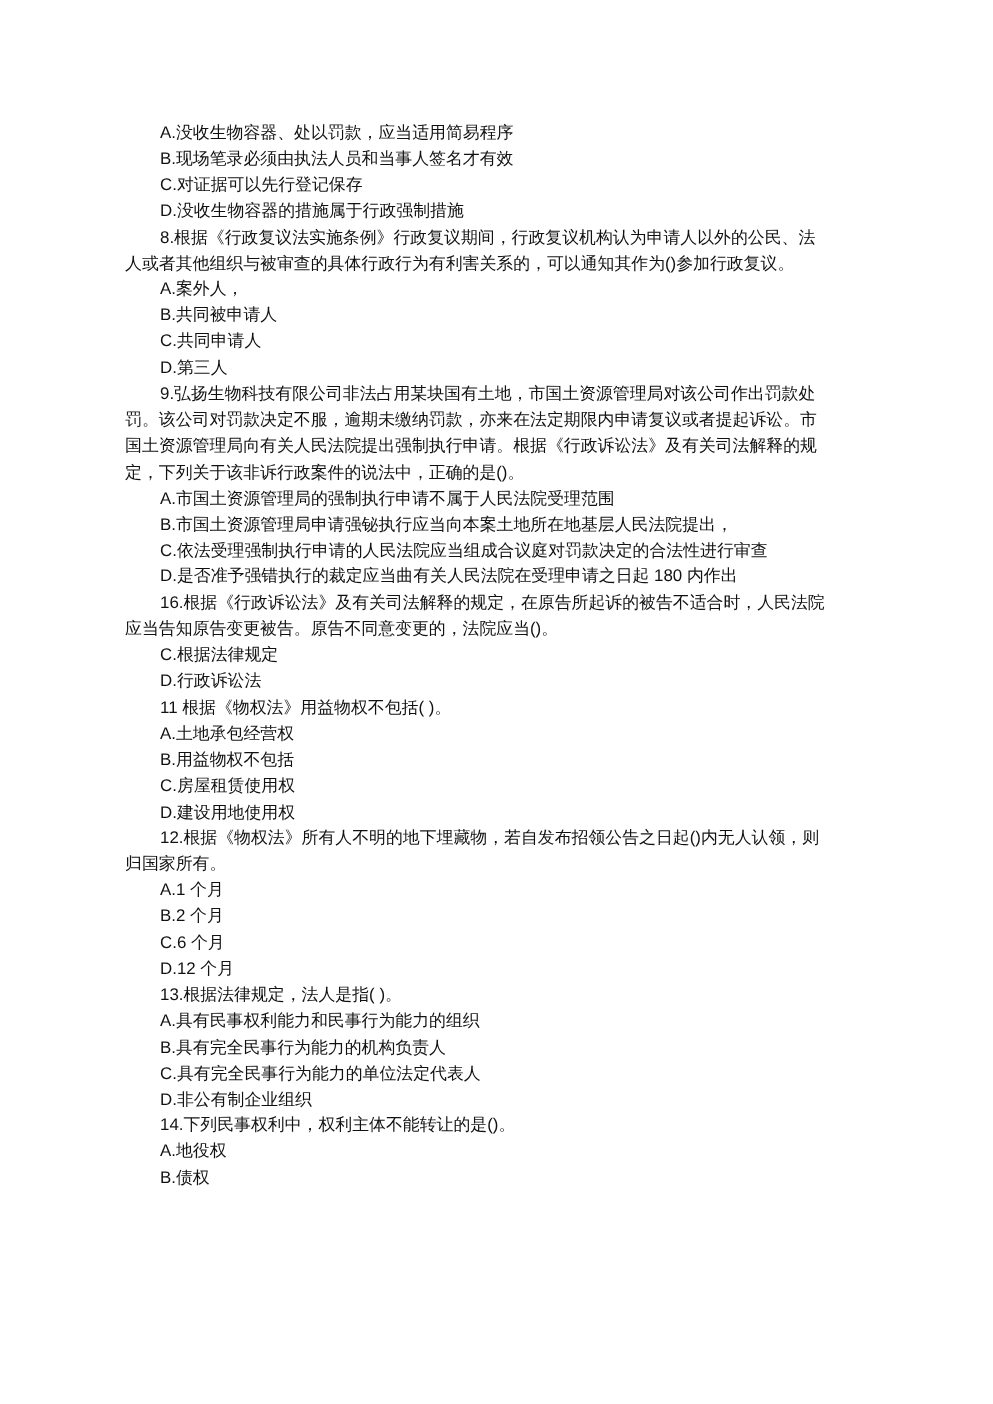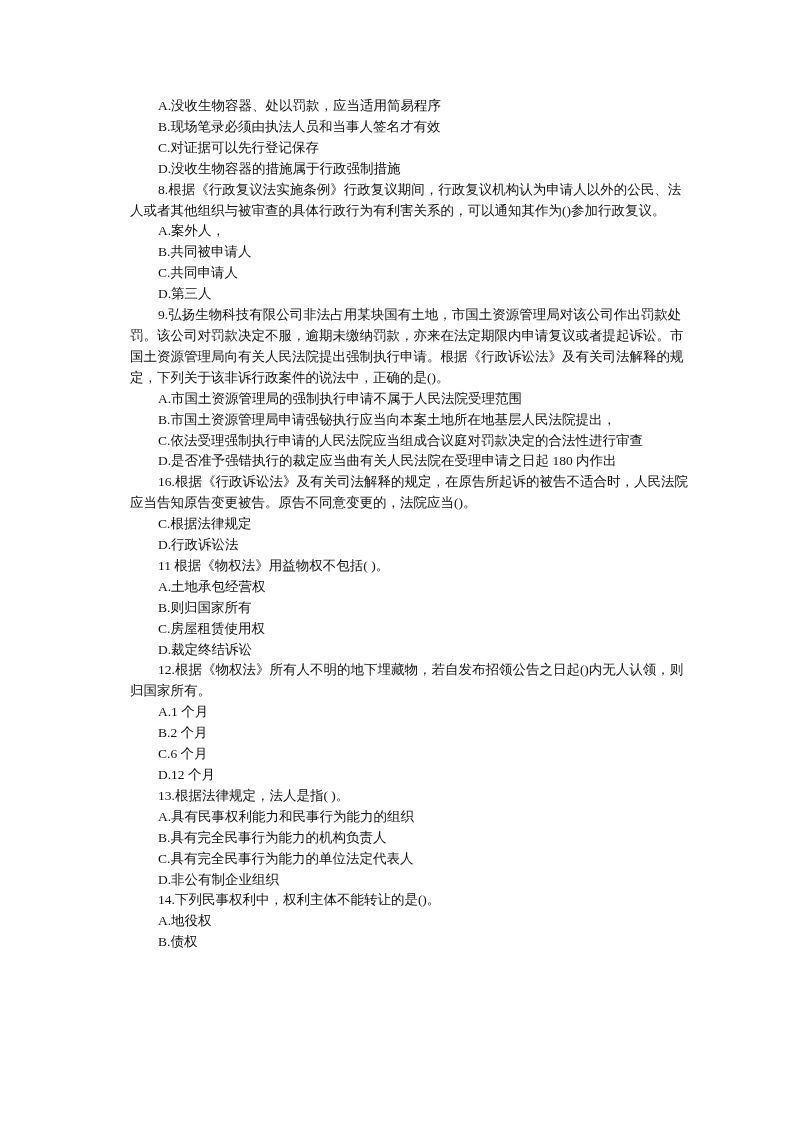--- a/index.html
+++ b/index.html
@@ -1,22 +1,22 @@
 <!DOCTYPE html>
 <html><head>
 <meta charset="utf-8">
 <style>
   html, body { margin: 0; padding: 0; background: #ffffff; }
   body { width: 794px; height: 1123px; position: relative; overflow: hidden; }
   .page {
     position: absolute;
-    left: 130px;
+    left: 100px;
     top: 96px;
     width: 560px;
-    font-family: Liberation Serif, serif;
+    font-family: Liberation Sans, sans-serif;
     font-size: 13.5px;
     line-height: 20.9px;
     color: #111111;
   }
   .p { margin: 0; padding: 0; text-indent: 28px; white-space: normal; }
   .opt { margin: 0; padding: 0; text-indent: 28px; }
 </style>
 </head>
 <body>
 
@@ -37,23 +37,23 @@
   <p class="opt">B.市国土资源管理局申请强铋执行应当向本案土地所在地基层人民法院提出，</p>
   <p class="opt">C.依法受理强制执行申请的人民法院应当组成合议庭对罚款决定的合法性进行审查</p>
   <p class="opt">D.是否准予强错执行的裁定应当曲有关人民法院在受理申请之日起 180 内作出</p>
 
   <p class="p">16.根据《行政诉讼法》及有关司法解释的规定，在原告所起诉的被告不适合时，人民法院应当告知原告变更被告。原告不同意变更的，法院应当()。</p>
   <p class="opt">C.根据法律规定</p>
   <p class="opt">D.行政诉讼法</p>
 
   <p class="p">11 根据《物权法》用益物权不包括( )。</p>
   <p class="opt">A.土地承包经营权</p>
-  <p class="opt">B.则归国家所有</p>
+  <p class="opt">B.用益物权不包括</p>
   <p class="opt">C.房屋租赁使用权</p>
-  <p class="opt">D.裁定终结诉讼</p>
+  <p class="opt">D.建设用地使用权</p>
 
   <p class="p">12.根据《物权法》所有人不明的地下埋藏物，若自发布招领公告之日起()内无人认领，则归国家所有。</p>
   <p class="opt">A.1 个月</p>
   <p class="opt">B.2 个月</p>
   <p class="opt">C.6 个月</p>
   <p class="opt">D.12 个月</p>
 
   <p class="p">13.根据法律规定，法人是指( )。</p>
   <p class="opt">A.具有民事权利能力和民事行为能力的组织</p>
   <p class="opt">B.具有完全民事行为能力的机构负责人</p>

